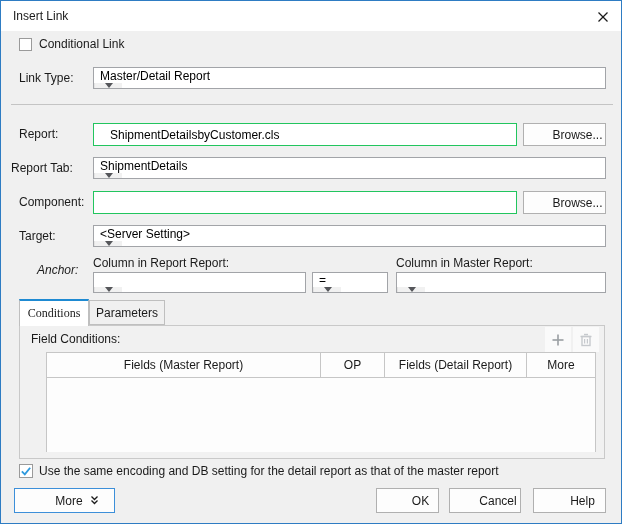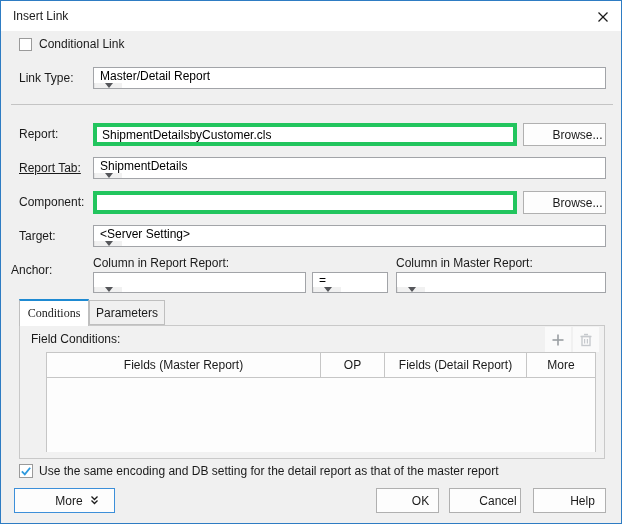--- a/index.html
+++ b/index.html
@@ -22,22 +22,22 @@
     background:#ffffff;
   }
   .title { position:absolute; left:12px; top:8px; white-space:nowrap; }
   .close {
     position:absolute; right:9px; top:7px; width:18px; height:18px;
     display:flex; align-items:center; justify-content:center; cursor:default;
   }
   .lbl { position:absolute; white-space:nowrap; line-height:15px; }
   .input {
     position:absolute; box-sizing:border-box;
-    background:#fff; border:4px solid #22c55e;
-    font:inherit; color:#000; padding:0 5px; outline:none;
+    background:#fff; border:1px solid #22c55e;
+    font:inherit; color:#000; padding:0 16px; outline:none;
   }
   .combo {
     position:absolute; box-sizing:border-box;
     background:#fff; border:1px solid #a2a4a8;
     display:flex; align-items:stretch; cursor:default;flex-direction:column;
   }
   .combo .val {
     flex:1; display:flex; align-items:center; padding-left:6px;
     white-space:nowrap; overflow:hidden; color:#000;
   }
@@ -124,41 +124,41 @@
         <span class="tri"></span>
       </span>
   </div>
 
   <div class="hsep" style="left:10px; top:103px; width:602px;"></div>
 
   <div class="lbl" style="left:18px; top:126px;">Report:</div>
   <input class="input" style="left: 92px; top: 122px; width: 424px; height: 23px;" value="ShipmentDetailsbyCustomer.cls">
   <button class="btn" style="left:522px; top:122px; width:83px; height:23px;">Browse...</button>
 
-  <div class="lbl" style="left:18px; top:160px;text-decoration:underline;">Report Tab:</div>
+  <div class="lbl" style="left:10px; top:160px;">Report Tab:</div>
   <div class="combo" style="left:92px; top:156px; width:513px; height:22px;">
     <span class="val">ShipmentDetails</span>
     <span class="arrowbox">
         <span class="tri"></span>
       </span>
   </div>
 
   <div class="lbl" style="left:18px; top:194px;">Component:</div>
   <input class="input" style="left: 92px; top: 190px; width: 424px; height: 23px;" value="">
   <button class="btn" style="left:522px; top:190px; width:83px; height:23px;">Browse...</button>
 
   <div class="lbl" style="left:18px; top:228px;">Target:</div>
   <div class="combo" style="left:92px; top:224px; width:513px; height:22px;">
     <span class="val">&lt;Server Setting&gt;</span>
     <span class="arrowbox">
         <span class="tri"></span>
       </span>
   </div>
 
-  <div class="lbl" style="left:10px; top:262px;">Anchor:</div>
+  <div class="lbl" style="left:36px; top:262px;font-style:italic;">Anchor:</div>
   <div class="lbl" style="left:92px; top:255px;">Column in Report Report:</div>
   <div class="combo" style="left:92px; top:271px; width:213px; height:21px;">
     <span class="val"></span>
     <span class="arrowbox">
         <span class="tri"></span>
       </span>
   </div>
   <div class="combo" style="left:311px; top:271px; width:76px; height:21px;">
     <span class="val">=</span>
     <span class="arrowbox">

